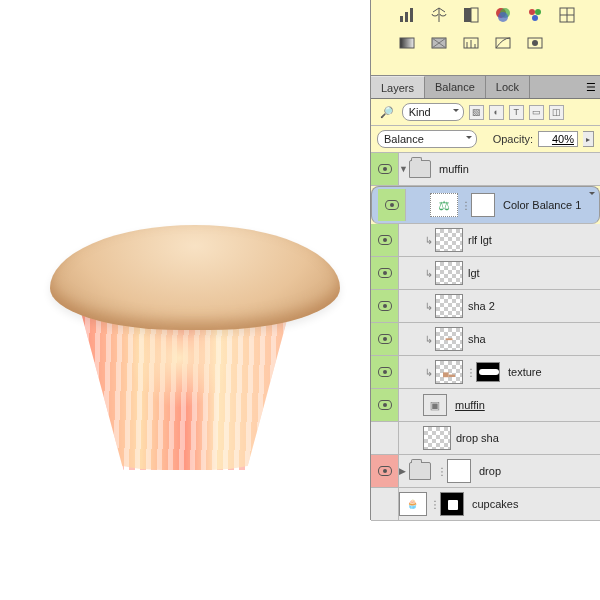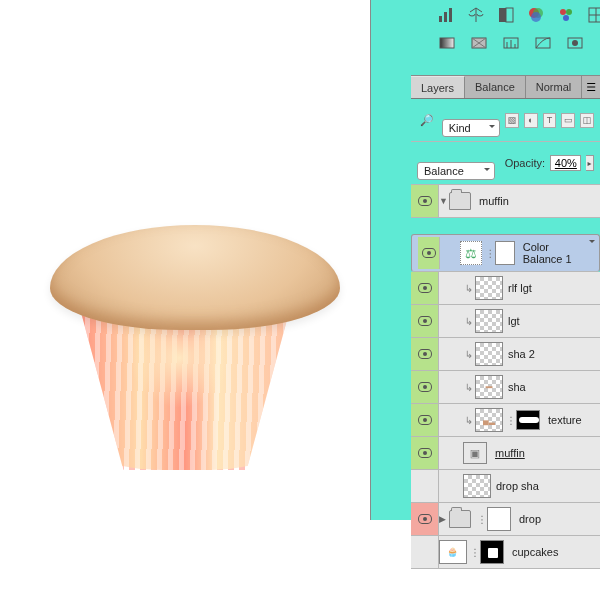--- a/index.html
+++ b/index.html
@@ -4,34 +4,34 @@
 <style>
   * { box-sizing: border-box; margin: 0; padding: 0; font-family: "Lucida Grande", Arial, sans-serif; font-size: 11px; }
   body { width: 600px; height: 600px; background: #fff; overflow: hidden; position: relative; }
   .canvas { position: absolute; left: 0; top: 0; width: 370px; height: 600px; background: #fff; display: flex; align-items: center; justify-content: center; }
   .muffin { width: 300px; height: 280px; position: relative; top: 30px; }
   .cup { position: absolute; bottom: 0; left: 40px; width: 220px; height: 180px; background: linear-gradient(90deg, #ff7c6b 0%, #ffd5a0 30%, #ff846f 50%, #ffe0b0 65%, #ffb090 100%); clip-path: polygon(0 0, 100% 0, 78% 100%, 22% 100%); border-bottom-left-radius: 40% 20%; border-bottom-right-radius: 40% 20%; }
   .stripes { position: absolute; inset: 0; background: repeating-linear-gradient(92deg, rgba(255,255,255,.5) 0 5px, rgba(255,100,80,.4) 5px 11px); clip-path: inherit; mix-blend-mode: screen; }
   .glow { position: absolute; left: 25%; top: 8%; width: 45%; height: 60%; background: radial-gradient(circle, rgba(255,240,200,.9), transparent 68%); }
   .top { position: absolute; top: 35px; left: 15px; width: 290px; height: 105px; background: radial-gradient(ellipse at 50% 20%, #f8e2c4 0%, #e9c49a 55%, #c99a6a 100%); border-radius: 50% 50% 45% 45% / 60% 60% 40% 40%; box-shadow: inset 0 -8px 14px rgba(170,110,60,.5), 0 4px 8px rgba(0,0,0,.08); }
 
-  .panel { position: absolute; right: 0; top: 0; width: 230px; height: 520px; background: #5eead4; border-left: 1px solid #8a8a8a; padding-left: 40px; }
+  .panel { position: absolute; right: 0; top: 0; width: 230px; height: 520px; background: #fef9c3; border-left: 1px solid #8a8a8a; }
   .iconbar { height: 76px; padding: 6px 0 0 26px; border-bottom: 1px solid #8a8a8a; }
   .iconrow { display: flex; gap: 12px; margin-bottom: 10px; }
   .ticon { width: 20px; height: 18px; display: flex; align-items: center; justify-content: center; color: #555; }
   .ticon svg { width: 18px; height: 18px; }
 
   .tabs { display: flex; background: #b8b8b8; border-bottom: 1px solid #7a7a7a; }
   .tab { padding: 5px 10px 4px; background: #b8b8b8; border-right: 1px solid #8a8a8a; color: #333; cursor: pointer; }
   .tab.active { background: #d5d5d5; border-top: 1px solid #e6e6e6; font-weight: 500; }
   .tabs .spacer { flex: 1; }
   .menub { width: 18px; display: flex; align-items: center; justify-content: center; }
 
   .optrow { display: flex; align-items: center; padding: 4px 6px; border-bottom: 1px solid #b8b8b8; gap: 5px; }
-  .sel { background: #fff; border: 1px solid #9a9a9a; border-radius: 3px; padding: 2px 14px 2px 6px; position: relative; color: #222; margin-top: 16px; }
+  .sel { background: #fff; border: 1px solid #9a9a9a; border-radius: 8px; padding: 2px 14px 2px 6px; position: relative; color: #222; }
   .sel::after { content: ""; position: absolute; right: 4px; top: 5px; border: 3px solid transparent; border-top-color: #555; }
   .kindsel { width: 62px; }
   .blendsel { width: 100px; }
   .tiny { width: 15px; height: 15px; border: 1px solid #aaa; background: #f0f0f0; display: inline-flex; align-items: center; justify-content: center; color: #666; font-size: 9px; }
   .lbl { color: #333; }
   .pct { background: #fff; border: 1px solid #9a9a9a; width: 40px; padding: 1px 3px; text-align: right; text-decoration: underline; }
   .arrow { width: 11px; height: 16px; border: 1px solid #9a9a9a; border-left: none; background: #ececec; display: flex; align-items: center; justify-content: center; }
   .arrow::before { content: "▸"; font-size: 8px; color: #555; }
 
   .layers { max-height: 420px; overflow: hidden; }
@@ -152,21 +152,21 @@
             <rect x="2" y="4" width="14" height="10" fill="none" stroke="#555"></rect>
             <circle cx="9" cy="9" r="3" fill="#555"></circle>
           </svg>
         </span>
     </div>
   </div>
 
   <div class="tabs">
     <div class="tab active">Layers</div>
     <div class="tab">Balance</div>
-    <div class="tab">Normal</div>
+    <div class="tab">Lock</div>
     <div class="spacer"></div>
     <div class="menub">☰</div>
   </div>
 
   <div class="optrow">
     <span style="padding:0 3px;color:#555">🔎</span>
     <div class="sel kindsel">Kind</div>
     <span class="tiny">▧</span>
     <span class="tiny">◐</span>
     <span class="tiny">T</span>

